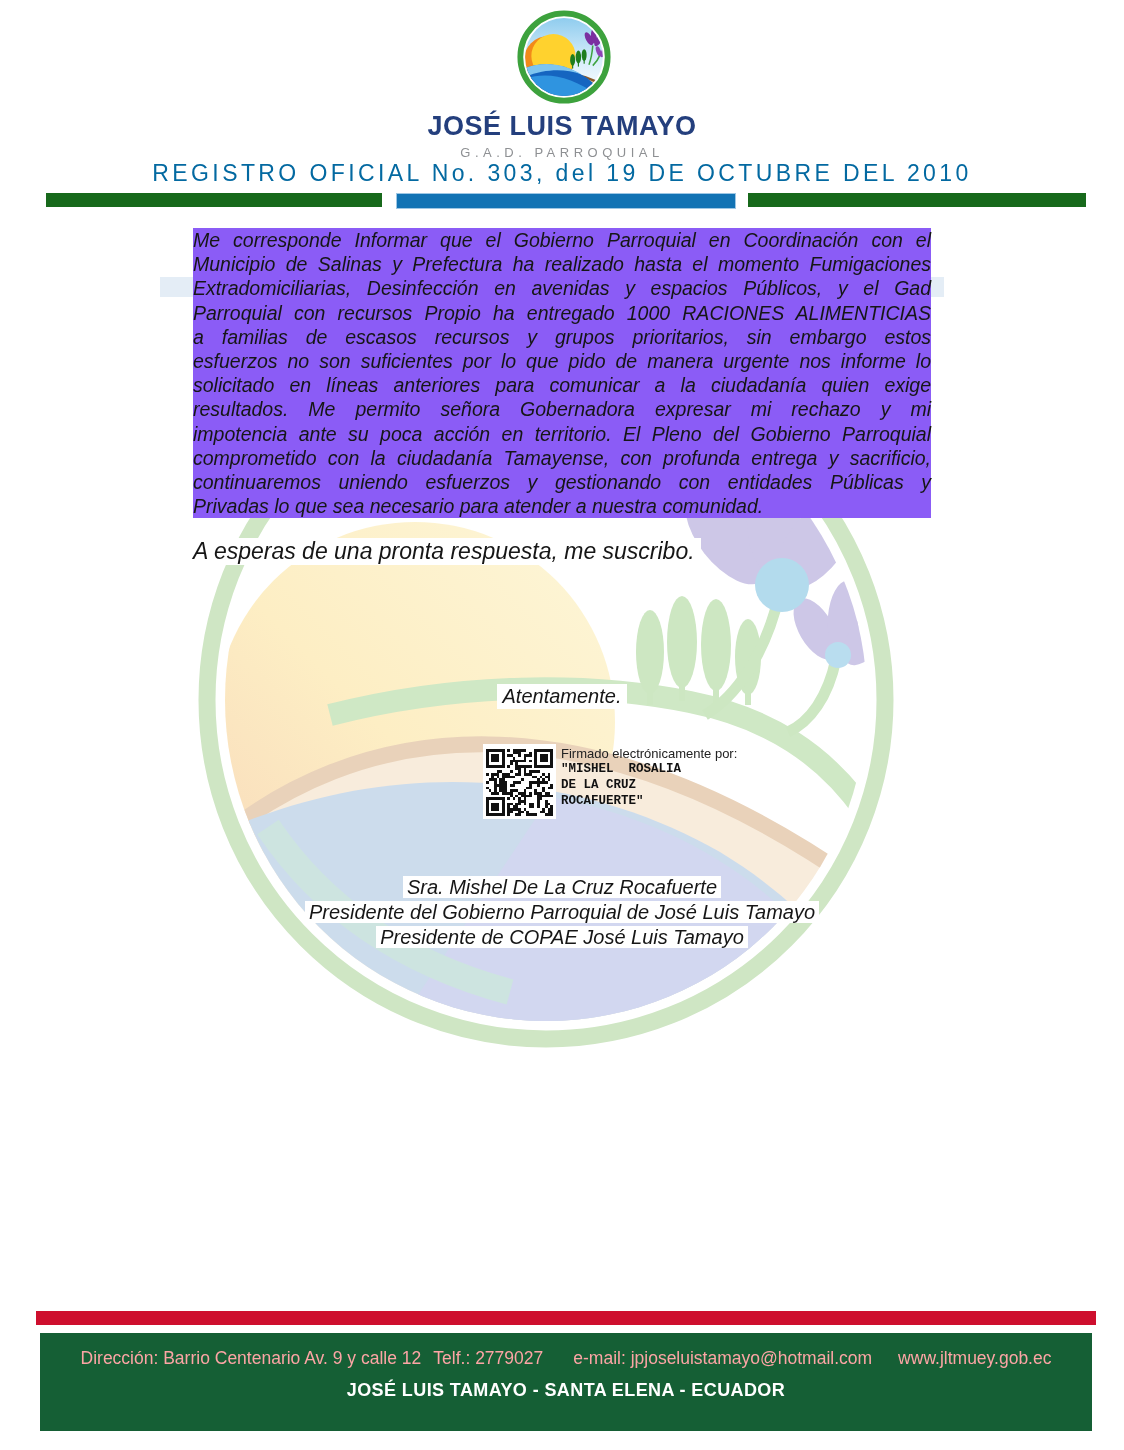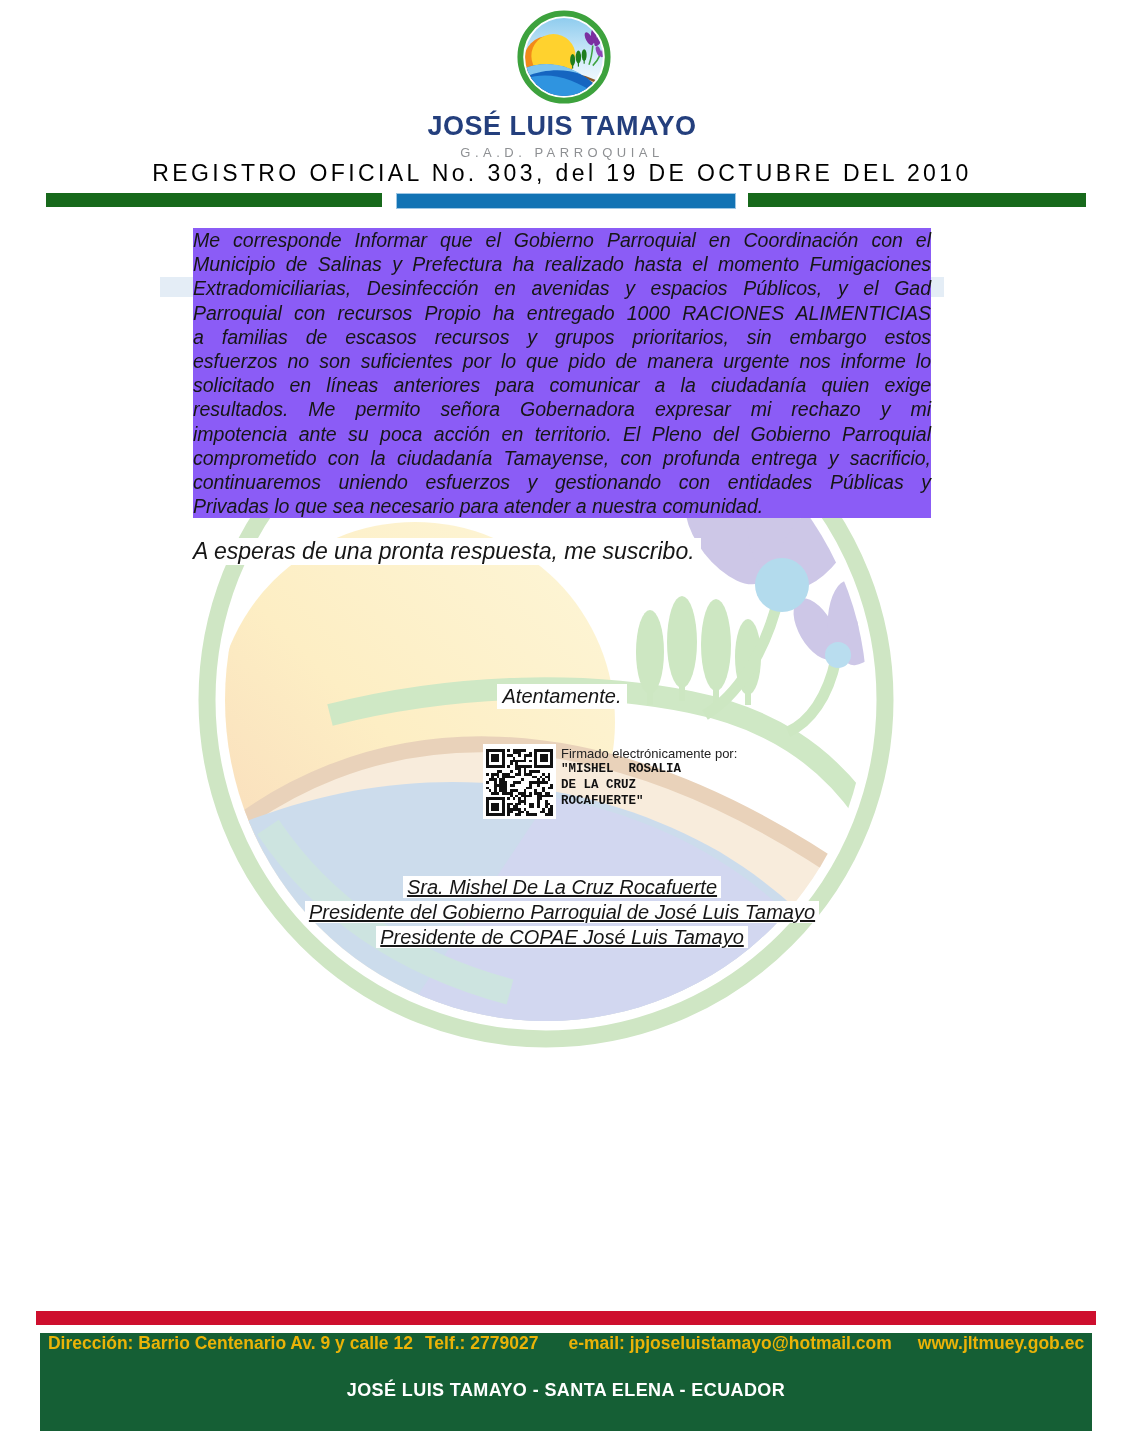--- a/index.html
+++ b/index.html
@@ -6,21 +6,21 @@
   .page{position:relative;width:1124px;height:1450px;background:#ffffff;overflow:hidden;
         font-family:"Liberation Sans",sans-serif;margin:0 auto;}
 
   
   .logo{position:absolute;left:516px;top:9px;width:96px;height:96px;}
   .org-name{position:absolute;left:0;top:111px;width:100%;text-align:center;
             font-size:27px;font-weight:700;color:#243f7d;letter-spacing:.5px;}
   .org-type{position:absolute;left:0;top:145px;width:100%;text-align:center;
             font-size:13px;font-weight:400;color:#8e9093;letter-spacing:4.5px;}
   .registro{position:absolute;left:0;top:160px;width:100%;text-align:center;white-space:nowrap;
-            font-size:23px;color:#000000;letter-spacing:3.4px;font-weight:400;}
+            font-size:23px;color:#0369a1;letter-spacing:3.4px;font-weight:400;}
   .stripe{position:absolute;top:193px;height:14px;}
   .stripe.s1{left:46px;width:336px;background:#17691b;}
   .stripe.s2{left:396px;width:338px;background:#1273b4;border:1px solid #9ec7e4;}
   .stripe.s3{left:748px;width:338px;background:#17691b;}
 
   
   .watermark{position:absolute;left:160px;top:277px;width:784px;height:790px;z-index:1;}
 
   
   .letter-body{position:absolute;left:193px;top:228px;width:738px;z-index:2;
@@ -38,27 +38,27 @@
   .esign .qr-box{position:absolute;left:0;top:0;width:73px;height:75px;background:#ffffff;}
   .esign svg{position:absolute;left:3px;top:3px;}
   .esign-text{position:absolute;left:78px;top:2px;width:190px;}
   .esign-label{font-family:Liberation Sans, sans-serif;font-size:13px;color:#222;white-space:nowrap;}
   .esign-name{font-family:"Liberation Mono",monospace;font-weight:bold;font-size:12.5px;
               line-height:16px;color:#111;white-space:pre;}
 
   
   .sig-block{position:absolute;left:193px;top:875px;width:738px;text-align:center;z-index:2;
              font-style:italic;font-size:20px;line-height:25.2px;color:#161616;}
-  .sig-block div span{background:#ffffff;padding:0 4px;text-decoration:underline;}
+  .sig-block div span{background:#ffffff;padding:0 4px;}
 
   
   .footer-red{position:absolute;left:36px;top:1311px;width:1060px;height:14px;background:#ce0f2e;z-index:3;}
   .footer-green{position:absolute;left:40px;top:1333px;width:1052px;height:98px;background:#155f35;z-index:3;}
-  .footer-contact{position:absolute;left:0;top:0;width:100%;text-align:center;color:#eab308;
-                  font-size:17.5px;white-space:nowrap;font-weight:bold;}
+  .footer-contact{position:absolute;left:0;top:15px;width:100%;text-align:center;color:#fca5a5;
+                  font-size:17.5px;white-space:nowrap;}
   .footer-contact .seg1{margin-right:12px;}
   .footer-contact .seg2{margin-right:30px;}
   .footer-contact .seg3{margin-right:26px;}
   .footer-location{position:absolute;left:0;top:47px;width:100%;text-align:center;color:#ffffff;
                    font-size:18px;font-weight:bold;letter-spacing:.4px;}
 </style>
 </head>
 <body>
 
 <div class="page">

